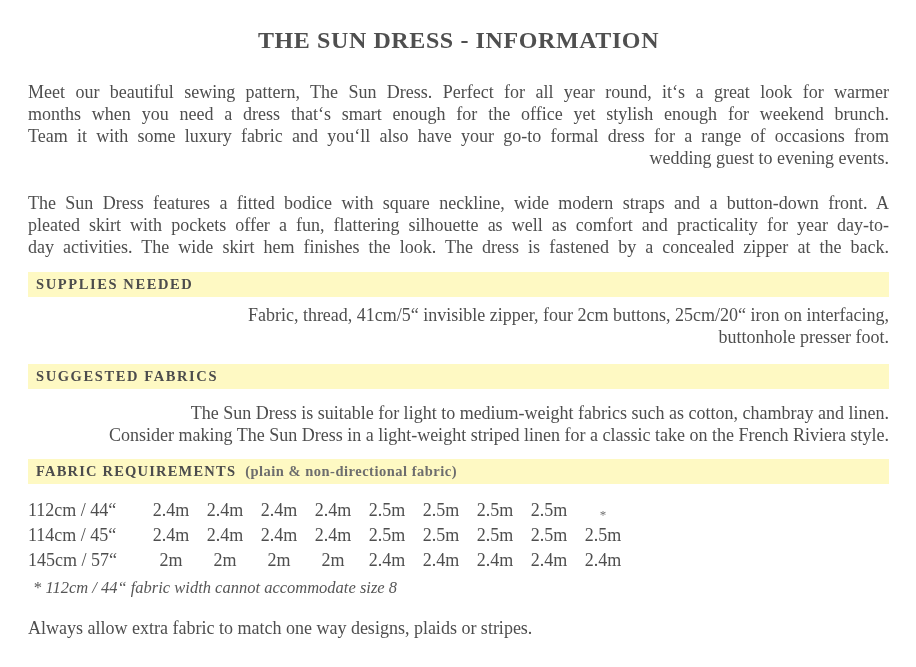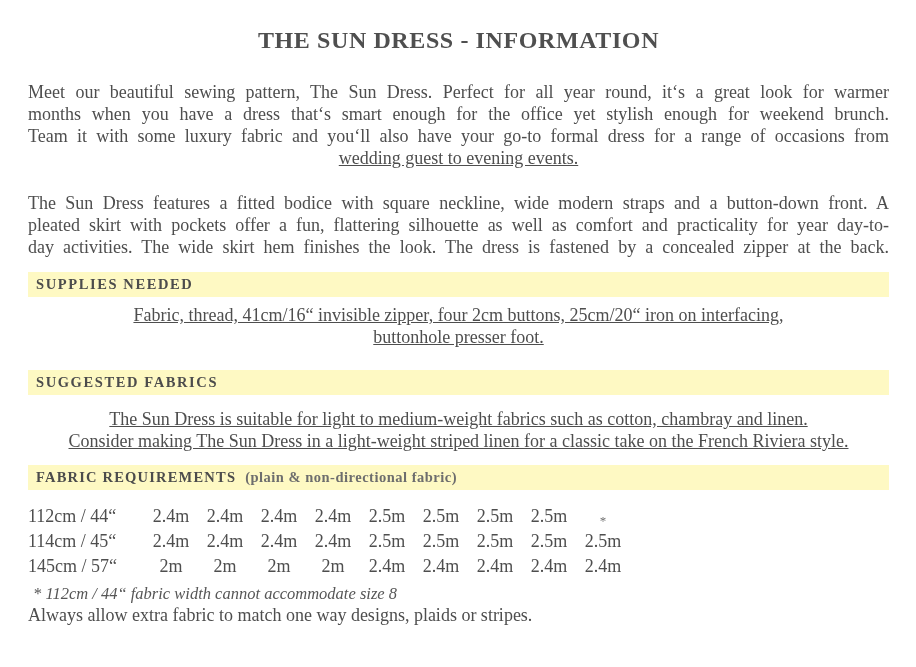--- a/index.html
+++ b/index.html
@@ -35,21 +35,21 @@
     line-height: 22px;
   }
   .para-intro    { margin-top: 27px; }
   .para-features { margin-top: 23px; }
   .jline {
     text-align: justify;
     -moz-text-align-last: justify;
     text-align-last: justify;
     white-space: nowrap;
   }
-  .lline { text-align: center; white-space: nowrap; text-decoration: underline; }
+  .lline { text-align: right; white-space: nowrap; }
   .section-bar {
     margin-top: 14px;
     background: #fef9c3;
     height: 25px;
     line-height: 25px;
     padding-left: 8px;
     font-size: 14.5px;
     font-weight: 700;
     letter-spacing: 1.6px;
     color: #4c4c4c;
@@ -58,21 +58,21 @@
   .section-bar.tight { letter-spacing: 1.2px; }
   .bar-note {
     font-weight: 700;
     letter-spacing: 0.5px;
     color: #6d6d6d;
     font-size: 14.5px;
   }
   .section-text { font-size: 18px; line-height: 22px; }
   .supplies-text { margin-top: 7px; }
   .fabrics-text  { margin-top: 13px; }
-  .bar-suggested { margin-top: 22px; }
+  .bar-suggested { margin-top: 16px; }
   .bar-requirements { margin-top: 13px; }
   .req-table {
     margin-top: 14px;
     border-collapse: collapse;
     font-size: 18px;
   }
   .req-table td {
     padding: 0;
     height: 25px;
     vertical-align: middle;
@@ -99,51 +99,52 @@
   }
   .table-footnote {
     margin: 5px 0 0 5px;
     font-style: italic;
     font-size: 16.5px;
     line-height: 20px;
     color: #565656;
     white-space: nowrap;
   }
   .footer-note {
+    margin-top: 19px;
     font-size: 18px;
     line-height: 22px;
     white-space: nowrap;
   }
 </style>
 </head>
 <body>
 
 <main class="page">
 
   <h1 class="page-title">THE SUN DRESS - INFORMATION</h1>
 
   <section class="para para-intro">
     <div class="jline">Meet our beautiful sewing pattern, The Sun Dress. Perfect for all year round, it‘s a great look for warmer</div>
-    <div class="jline">months when you have a dress that‘s smart enough for the office yet stylish enough for weekend brunch.</div>
+    <div class="jline">months when you need a dress that‘s smart enough for the office yet stylish enough for weekend brunch.</div>
     <div class="jline">Team it with some luxury fabric and you‘ll also have your go-to formal dress for a range of occasions from</div>
     <div class="lline">wedding guest to evening events.</div>
   </section>
 
   <section class="para para-features">
     <div class="jline">The Sun Dress features a fitted bodice with square neckline, wide modern straps and a button-down front. A</div>
     <div class="jline">pleated skirt with pockets offer a fun, flattering silhouette as well as comfort and practicality for year day-to-</div>
     <div class="jline">day activities. The wide skirt hem finishes the look. The dress is fastened by a concealed zipper at the back.</div>
   </section>
 
   <div class="section-bar">
     <span>SUPPLIES NEEDED</span>
   </div>
 
   <section class="section-text supplies-text">
-    <div class="lline">Fabric, thread, 41cm/16“ invisible zipper, four 2cm buttons, 25cm/20“ iron on interfacing,</div>
+    <div class="lline">Fabric, thread, 41cm/5“ invisible zipper, four 2cm buttons, 25cm/20“ iron on interfacing,</div>
     <div class="lline">buttonhole presser foot.</div>
   </section>
 
   <div class="section-bar bar-suggested">
     <span>SUGGESTED FABRICS</span>
   </div>
 
   <section class="section-text fabrics-text">
     <div class="lline">The Sun Dress is suitable for light to medium-weight fabrics such as cotton, chambray and linen.</div>
     <div class="lline">Consider making The Sun Dress in a light-weight striped linen for a classic take on the French Riviera style.</div>

